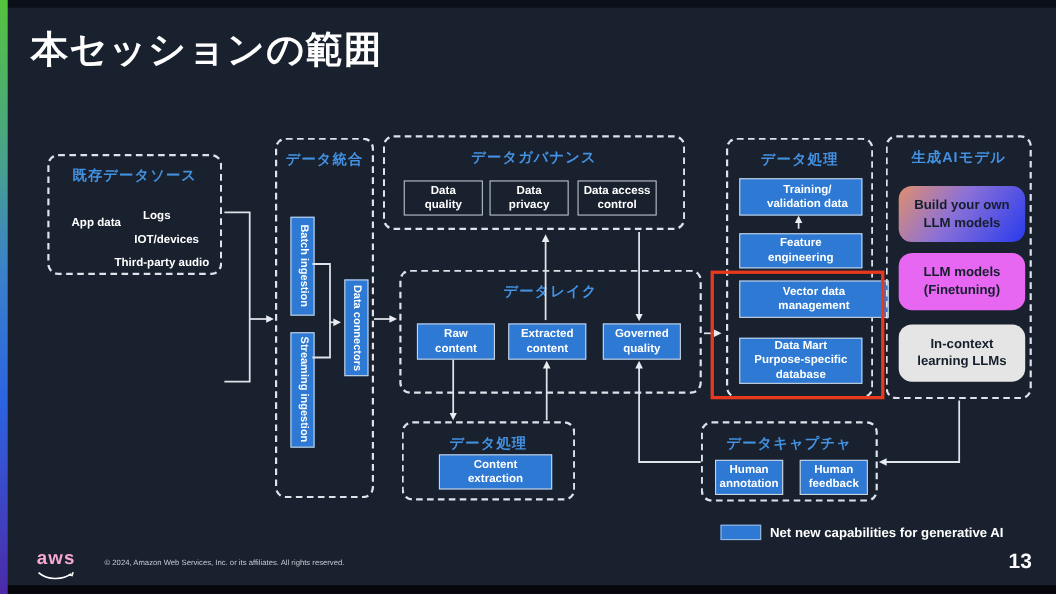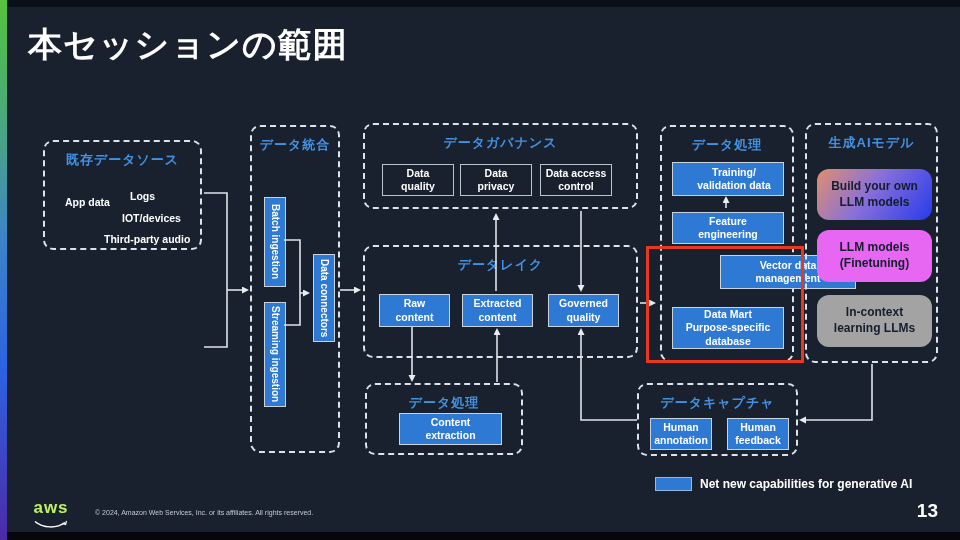--- a/index.html
+++ b/index.html
@@ -21,32 +21,32 @@
     text-align:center; white-space:pre-line; }
   .darkbox { position:absolute; background:#19202e; border:1px solid #b9c3cd; color:#ffffff; font-weight:bold;
     font-size:10.5px; line-height:1.25; display:flex; align-items:center; justify-content:center;
     text-align:center; white-space:pre-line; }
   .vtext { writing-mode:vertical-rl; font-size:10px; white-space:nowrap; }
 
   .genbox { position:absolute; border-radius:12px; color:#141e2c; font-weight:bold; font-size:12px; line-height:1.3;
     display:flex; align-items:center; justify-content:center; text-align:center; white-space:pre-line; }
   .gen-byo { background:linear-gradient(125deg,#e08f6e 0%,#8a70d8 45%,#3140ea 95%); }
   .gen-ft  { background:#e767f2; }
-  .gen-ic  { background:#a3a3a3; }
+  .gen-ic  { background:#e5e5e5; }
 
   .red-highlight { position:absolute; border:3px solid #e8391e; z-index:4; }
 
   #connectors { position:absolute; left:0; top:0; width:960px; height:540px; pointer-events:none; z-index:3; }
 
   .legend { position:absolute; left:655px; top:477px; display:flex; align-items:center; }
   .legend-swatch { width:37px; height:14px; background:#2d79d4; border:1px solid #9ab7dd; }
   .legend-label { margin-left:8px; color:#ffffff; font-weight:bold; font-size:12px; white-space:nowrap; }
 
   .page-number { position:absolute; left:898px; top:500px; width:40px; text-align:right; color:#ffffff; font-weight:bold; font-size:19px; }
-  .aws-logo { position:absolute; left:33px; top:499px; color:#bef264; text-align:center; }
+  .aws-logo { position:absolute; left:33px; top:499px; color:#f9a8d4; text-align:center; }
   .aws-logo .aws-word { font-size:17px; font-weight:bold; letter-spacing:1px; line-height:1; }
   .copyright { position:absolute; left:95px; top:509px; color:#c6cbd3; font-size:7px; white-space:nowrap; }
 </style>
 </head>
 <body>
 
 <div id="slide">
   <div id="topbar"></div>
   <div id="bottombar"></div>
   <div id="edge-strip"></div>
@@ -85,21 +85,21 @@
   </div>
 
 
   <div class="dashed-group" style="left:250px;top:125px;width:90px;height:328px;">
     <div class="gtitle">データ統合</div>
     <div class="bluebox vtext" style="left:12px;top:70px;width:22px;height:90px;">Batch ingestion</div>
     <div class="bluebox vtext" style="left:12px;top:175px;width:22px;height:105px;">Streaming ingestion</div>
     <div class="bluebox vtext" style="left:61px;top:127px;width:22px;height:88px;">Data connectors</div>
   </div>
 
-  <div class="dashed-group" style="left:363px;top:123px;width:275px;height:86px;">
+  <div class="dashed-group" style="left:348px;top:123px;width:275px;height:86px;">
     <div class="gtitle">データガバナンス</div>
     <div class="darkbox" style="left:17px;top:39px;width:72px;height:32px;">Data
 quality</div>
     <div class="darkbox" style="left:95px;top:39px;width:72px;height:32px;">Data
 privacy</div>
     <div class="darkbox" style="left:175px;top:39px;width:72px;height:32px;">Data access
 control</div>
   </div>
 
   <div class="dashed-group" style="left:363px;top:245px;width:275px;height:113px;">
@@ -117,21 +117,21 @@
     <div class="bluebox" style="left:32px;top:28px;width:103px;height:32px;">Content
 extraction</div>
   </div>
 
   <div class="dashed-group" style="left:660px;top:125px;width:134px;height:237px;">
     <div class="gtitle">データ処理</div>
     <div class="bluebox" style="left:10px;top:35px;width:112px;height:34px;padding-left:12px;">Training/
 validation data</div>
     <div class="bluebox" style="left:10px;top:85px;width:112px;height:32px;">Feature
 engineering</div>
-    <div class="bluebox" style="left:10px;top:128px;width:136px;height:34px;margin-left:48px;">Vector data
+    <div class="bluebox" style="left:10px;top:128px;width:136px;height:34px;">Vector data
 management</div>
     <div class="bluebox" style="left:10px;top:180px;width:112px;height:42px;">Data Mart
 Purpose-specific
 database</div>
   </div>
 
   <div class="red-highlight" style="left:646px;top:246px;width:158px;height:117px;"></div>
 
   <div class="dashed-group" style="left:805px;top:123px;width:133px;height:240px;">
     <div class="gtitle">生成AIモデル</div>

